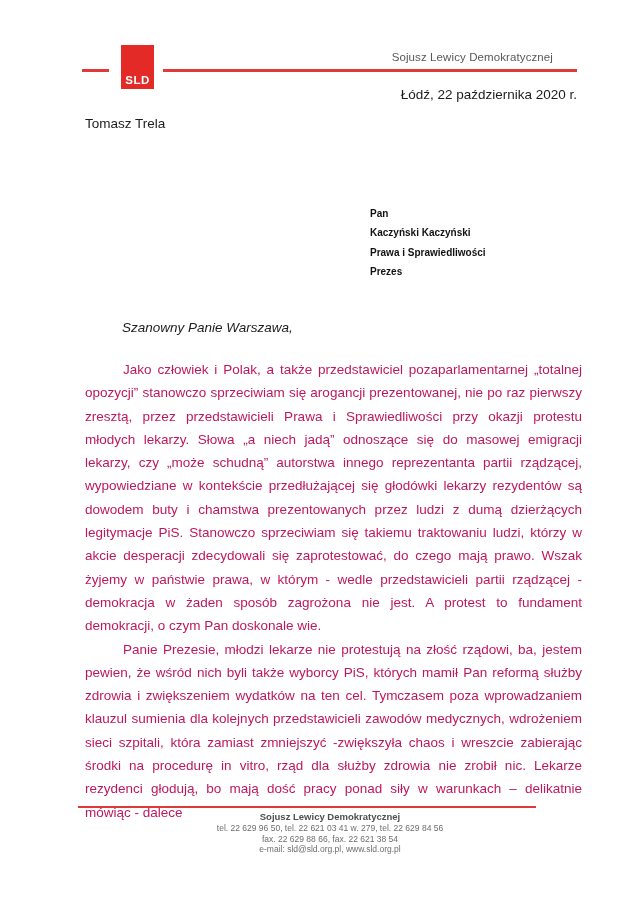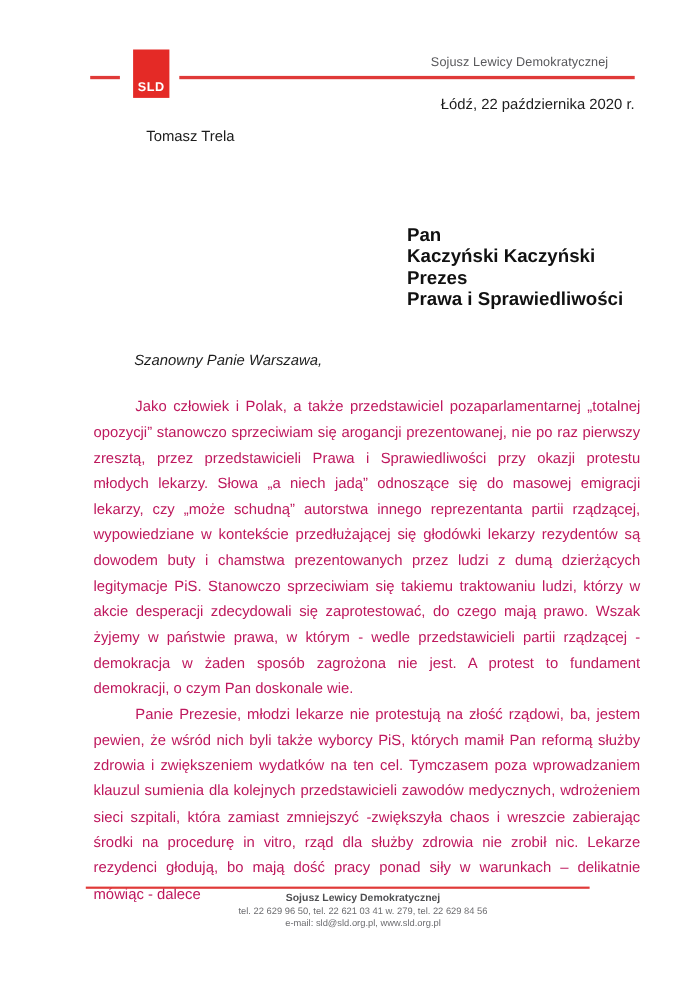--- a/index.html
+++ b/index.html
@@ -38,25 +38,25 @@
     position:absolute;top:51px;right:83px;
     font-size:11.5px;color:#58585b;letter-spacing:0.1px;
   }
   
   .date-line{
     position:absolute;top:87px;right:59px;
     font-size:13.5px;color:#1c1c1c;
   }
   .sender{
     position:absolute;left:85px;top:112px;
-    font-size:13.5px;line-height:23.3px;color:#1c1c1c;margin-left:48px;
+    font-size:13.5px;line-height:23.3px;color:#1c1c1c;
   }
   .recipient{
     position:absolute;left:370px;top:204px;
-    font-size:17px;line-height:19.3px;font-weight:bold;color:#111;
+    font-size:10px;line-height:19.3px;font-weight:bold;color:#111;
   }
   .salutation{
     position:absolute;left:122px;top:320px;
     font-size:13.5px;font-style:italic;color:#1c1c1c;
   }
   
   .letter-body{
     position:absolute;left:85px;top:358px;width:497px;
     font-size:13.5px;line-height:23.3px;
     text-align:justify;color:#be185d;
@@ -92,31 +92,32 @@
 
   <div class="date-line">Łódź, 22 października 2020 r.</div>
 
   <div class="sender">
     <div>Tomasz Trela</div>
   </div>
 
   <div class="recipient">
     <div>Pan</div>
     <div>Kaczyński Kaczyński</div>
+    <div>Prawa i Sprawiedliwości</div>
     <div>Prezes</div>
-    <div>Prawa i Sprawiedliwości</div>
   </div>
 
   <div class="salutation">Szanowny Panie Warszawa,</div>
 
   <div class="letter-body">
     <p>Jako człowiek i Polak, a także przedstawiciel pozaparlamentarnej „totalnej opozycji” stanowczo sprzeciwiam się arogancji prezentowanej, nie po raz pierwszy zresztą, przez przedstawicieli Prawa i Sprawiedliwości przy okazji protestu młodych lekarzy. Słowa „a niech jadą” odnoszące się do masowej emigracji lekarzy, czy „może schudną” autorstwa innego reprezentanta partii rządzącej, wypowiedziane w kontekście przedłużającej się głodówki lekarzy rezydentów są dowodem buty i chamstwa prezentowanych przez ludzi z dumą dzierżących legitymacje PiS. Stanowczo sprzeciwiam się takiemu traktowaniu ludzi, którzy w akcie desperacji zdecydowali się zaprotestować, do czego mają prawo. Wszak żyjemy w państwie prawa, w którym - wedle przedstawicieli partii rządzącej - demokracja w żaden sposób zagrożona nie jest. A protest to fundament demokracji, o czym Pan doskonale wie.</p>
     <p>Panie Prezesie, młodzi lekarze nie protestują na złość rządowi, ba, jestem pewien, że wśród nich byli także wyborcy PiS, których mamił Pan reformą służby zdrowia i zwiększeniem wydatków na ten cel. Tymczasem poza wprowadzaniem klauzul sumienia dla kolejnych przedstawicieli zawodów medycznych, wdrożeniem sieci szpitali, która zamiast zmniejszyć -zwiększyła chaos i wreszcie zabierając środki na procedurę in vitro, rząd dla służby zdrowia nie zrobił nic. Lekarze rezydenci głodują, bo mają dość pracy ponad siły w warunkach – delikatnie mówiąc - dalece</p>
   </div>
 
   <div class="footer-rule"></div>
   <div class="footer">
     <div class="footer-org">Sojusz Lewicy Demokratycznej</div>
     <div>tel. 22 629 96 50, tel. 22 621 03 41 w. 279, tel. 22 629 84 56</div>
+    <div>fax. 22 629 88 66, fax. 22 621 38 54</div>
     <div>e-mail: sld@sld.org.pl, www.sld.org.pl</div>
   </div>
 
 </div>
 
 </body></html>

